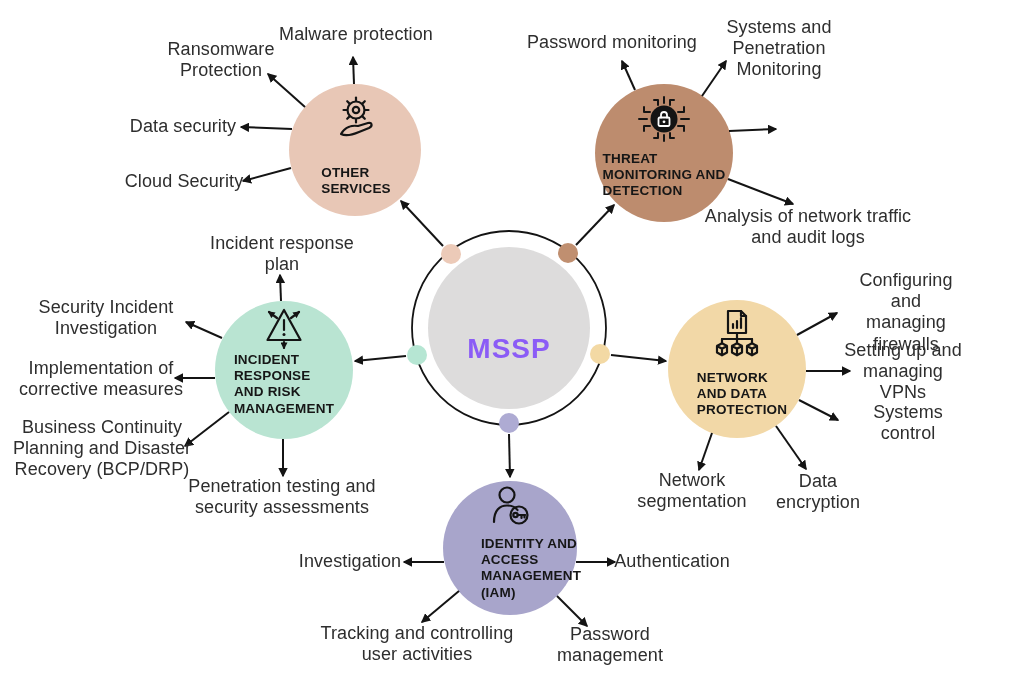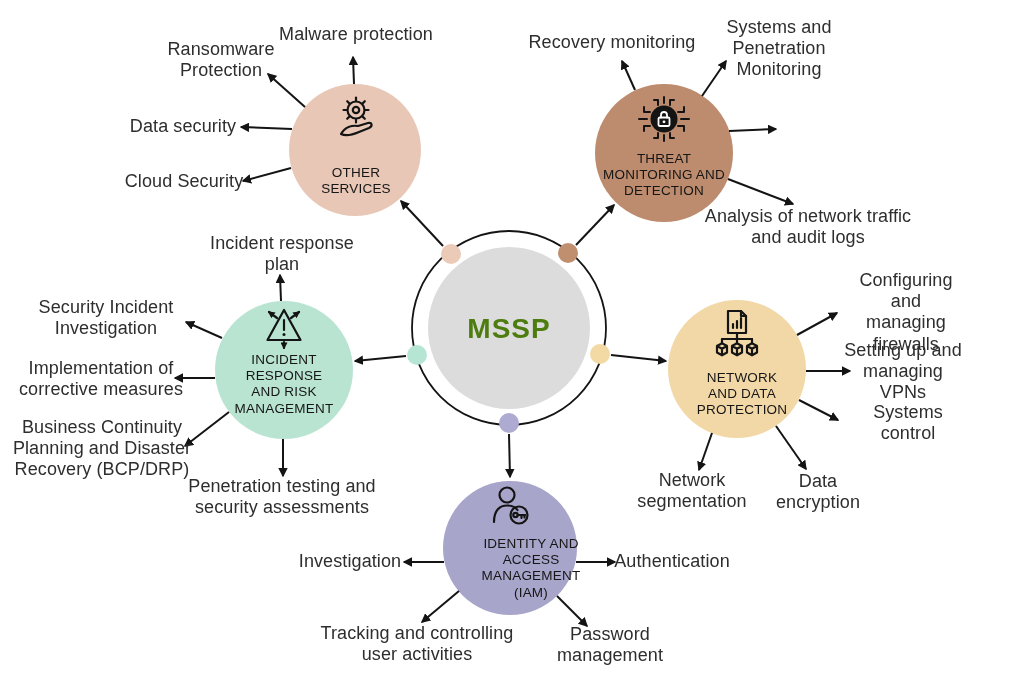--- a/index.html
+++ b/index.html
@@ -6,24 +6,24 @@
   .stage{position:relative;width:1024px;height:678px;background:var(--background,#fff);
          font-family:"Liberation Sans","DejaVu Sans",sans-serif;overflow:hidden;}
   svg.diagram{position:absolute;left:0;top:0;}
   .ln{stroke:var(--line,#141414);stroke-width:2;fill:none;}
   .ring{stroke:var(--line,#1a1a1a);stroke-width:1.8;fill:none;}
   .mk{fill:var(--line,#141414);}
   .icon{stroke:#141414;stroke-width:2.2;fill:none;stroke-linecap:round;stroke-linejoin:round;}
   .icon-w{stroke:#ffffff;stroke-width:1.8;fill:none;stroke-linecap:round;stroke-linejoin:round;}
   .leaf{position:absolute;transform:translate(-50%,-50%);white-space:pre-line;text-align:center;
         font-size:18px;line-height:1.18;color:var(--text,#2e2e2e);font-weight:500;letter-spacing:.1px;}
-  .node-title{position:absolute;transform:translate(-50%,-50%);white-space:pre-line;text-align:center;
-        font-size:13.5px;line-height:1.2;font-weight:normal;color:var(--title-text,#161616);letter-spacing:.2px;}
+  .node-title{position:absolute;transform:translate(-50%,-50%);white-space:pre-line;
+        font-size:13.5px;line-height:1.2;font-weight:bold;color:var(--title-text,#161616);letter-spacing:.2px;}
   .hub-title{position:absolute;transform:translate(-50%,-50%);font-size:28px;font-weight:bold;
-        color:#4d7c0f;letter-spacing:1px;}
+        color:#8b5cf6;letter-spacing:1px;margin-top:20px;}
 </style>
 </head>
 <body>
 
 <div class="stage">
 
   <svg class="diagram" width="1024" height="678" viewBox="0 0 1024 678">
     <defs>
       <marker id="ah" viewBox="0 0 10 10" refX="8.5" refY="5" markerWidth="9.5" markerHeight="9.5" orient="auto-start-reverse" markerUnits="userSpaceOnUse">
         <path class="mk" d="M0 0 L10 5 L0 10 z"></path>
@@ -172,21 +172,21 @@
 RESPONSE
 AND RISK
 MANAGEMENT</div>
 
   <div class="leaf" style="left:356px;top:35px">Malware protection</div>
   <div class="leaf" style="left:221px;top:60px">Ransomware
 Protection</div>
   <div class="leaf" style="left:183px;top:127px">Data security</div>
   <div class="leaf" style="left:184px;top:182px">Cloud Security</div>
 
-  <div class="leaf" style="left:612px;top:43px">Recovery monitoring</div>
+  <div class="leaf" style="left:612px;top:43px">Password monitoring</div>
   <div class="leaf" style="left:779px;top:49px">Systems and
 Penetration
 Monitoring</div>
   <div class="leaf" style="left:808px;top:227px">Analysis of network traffic
 and audit logs</div>
 
   <div class="leaf" style="left:906px;top:312px">Configuring and
 managing firewalls</div>
   <div class="leaf" style="left:903px;top:372px">Setting up and
 managing VPNs</div>

